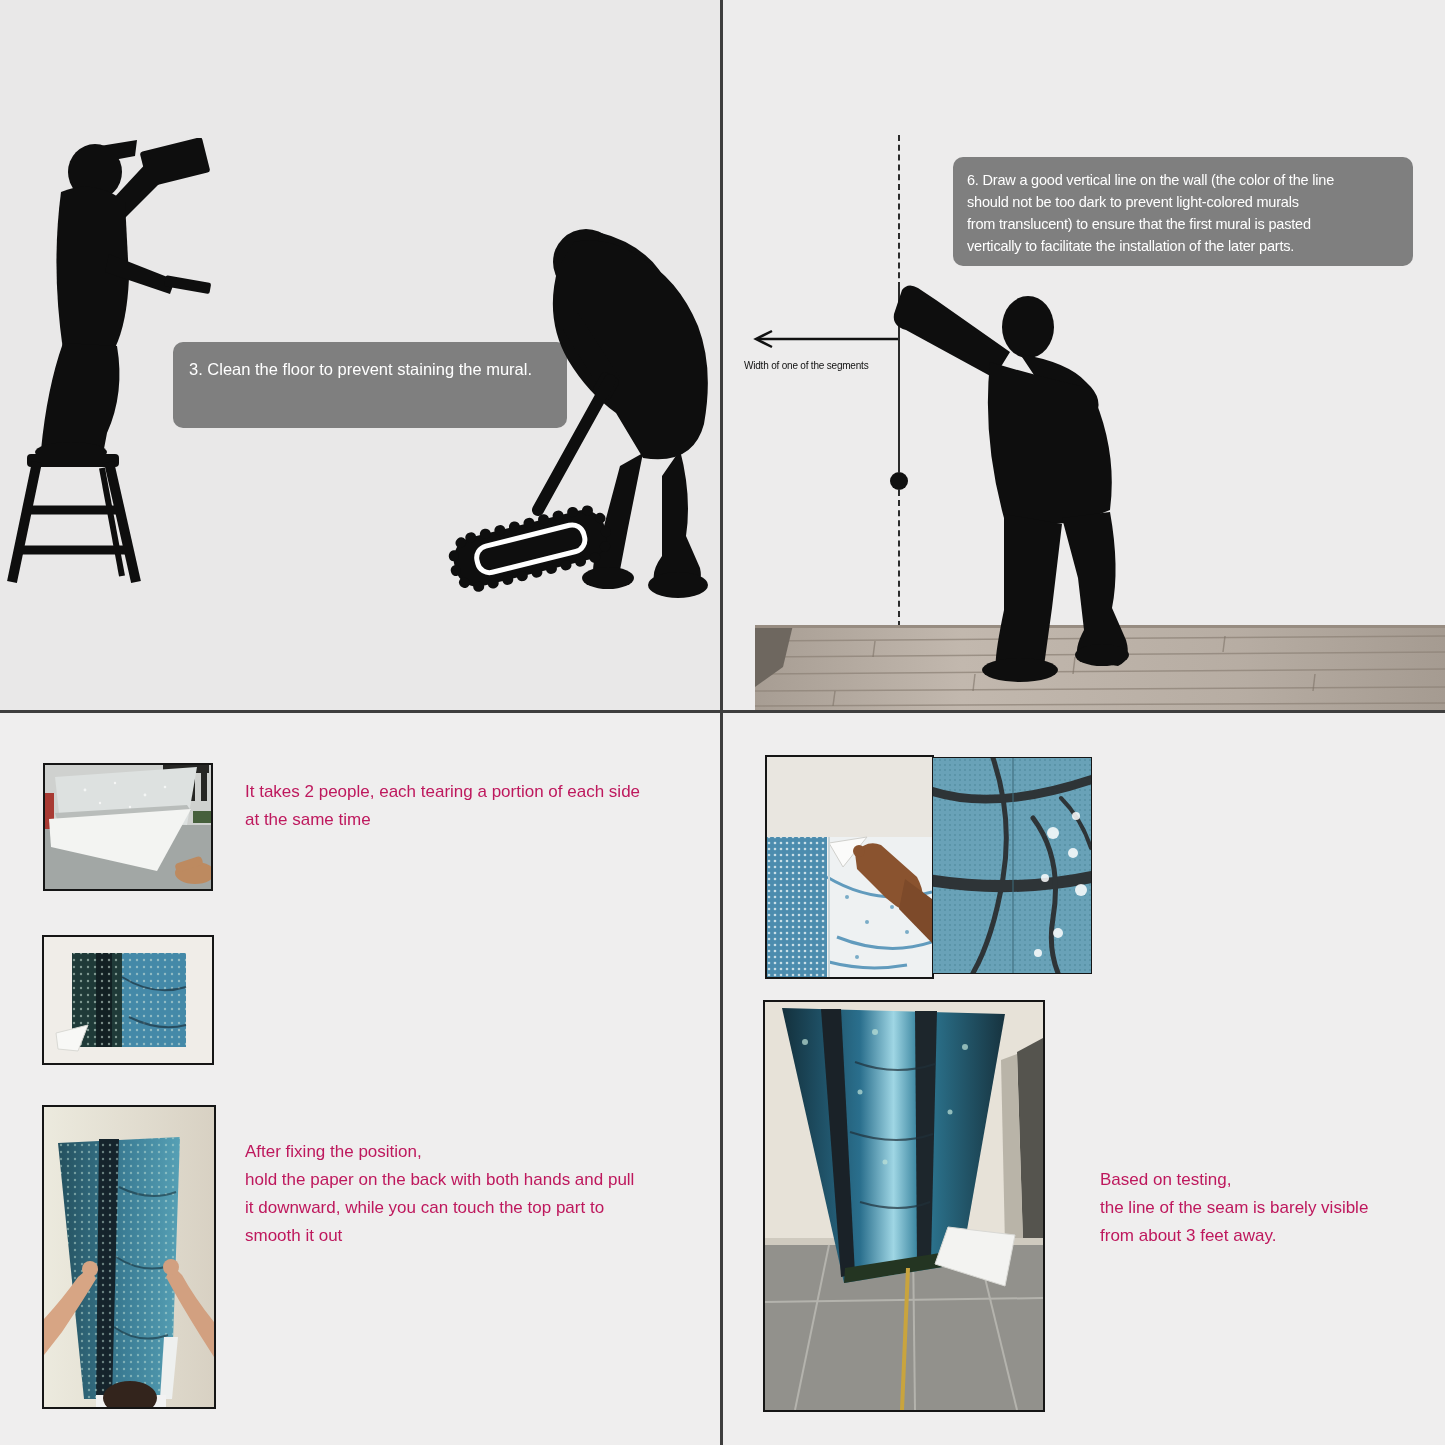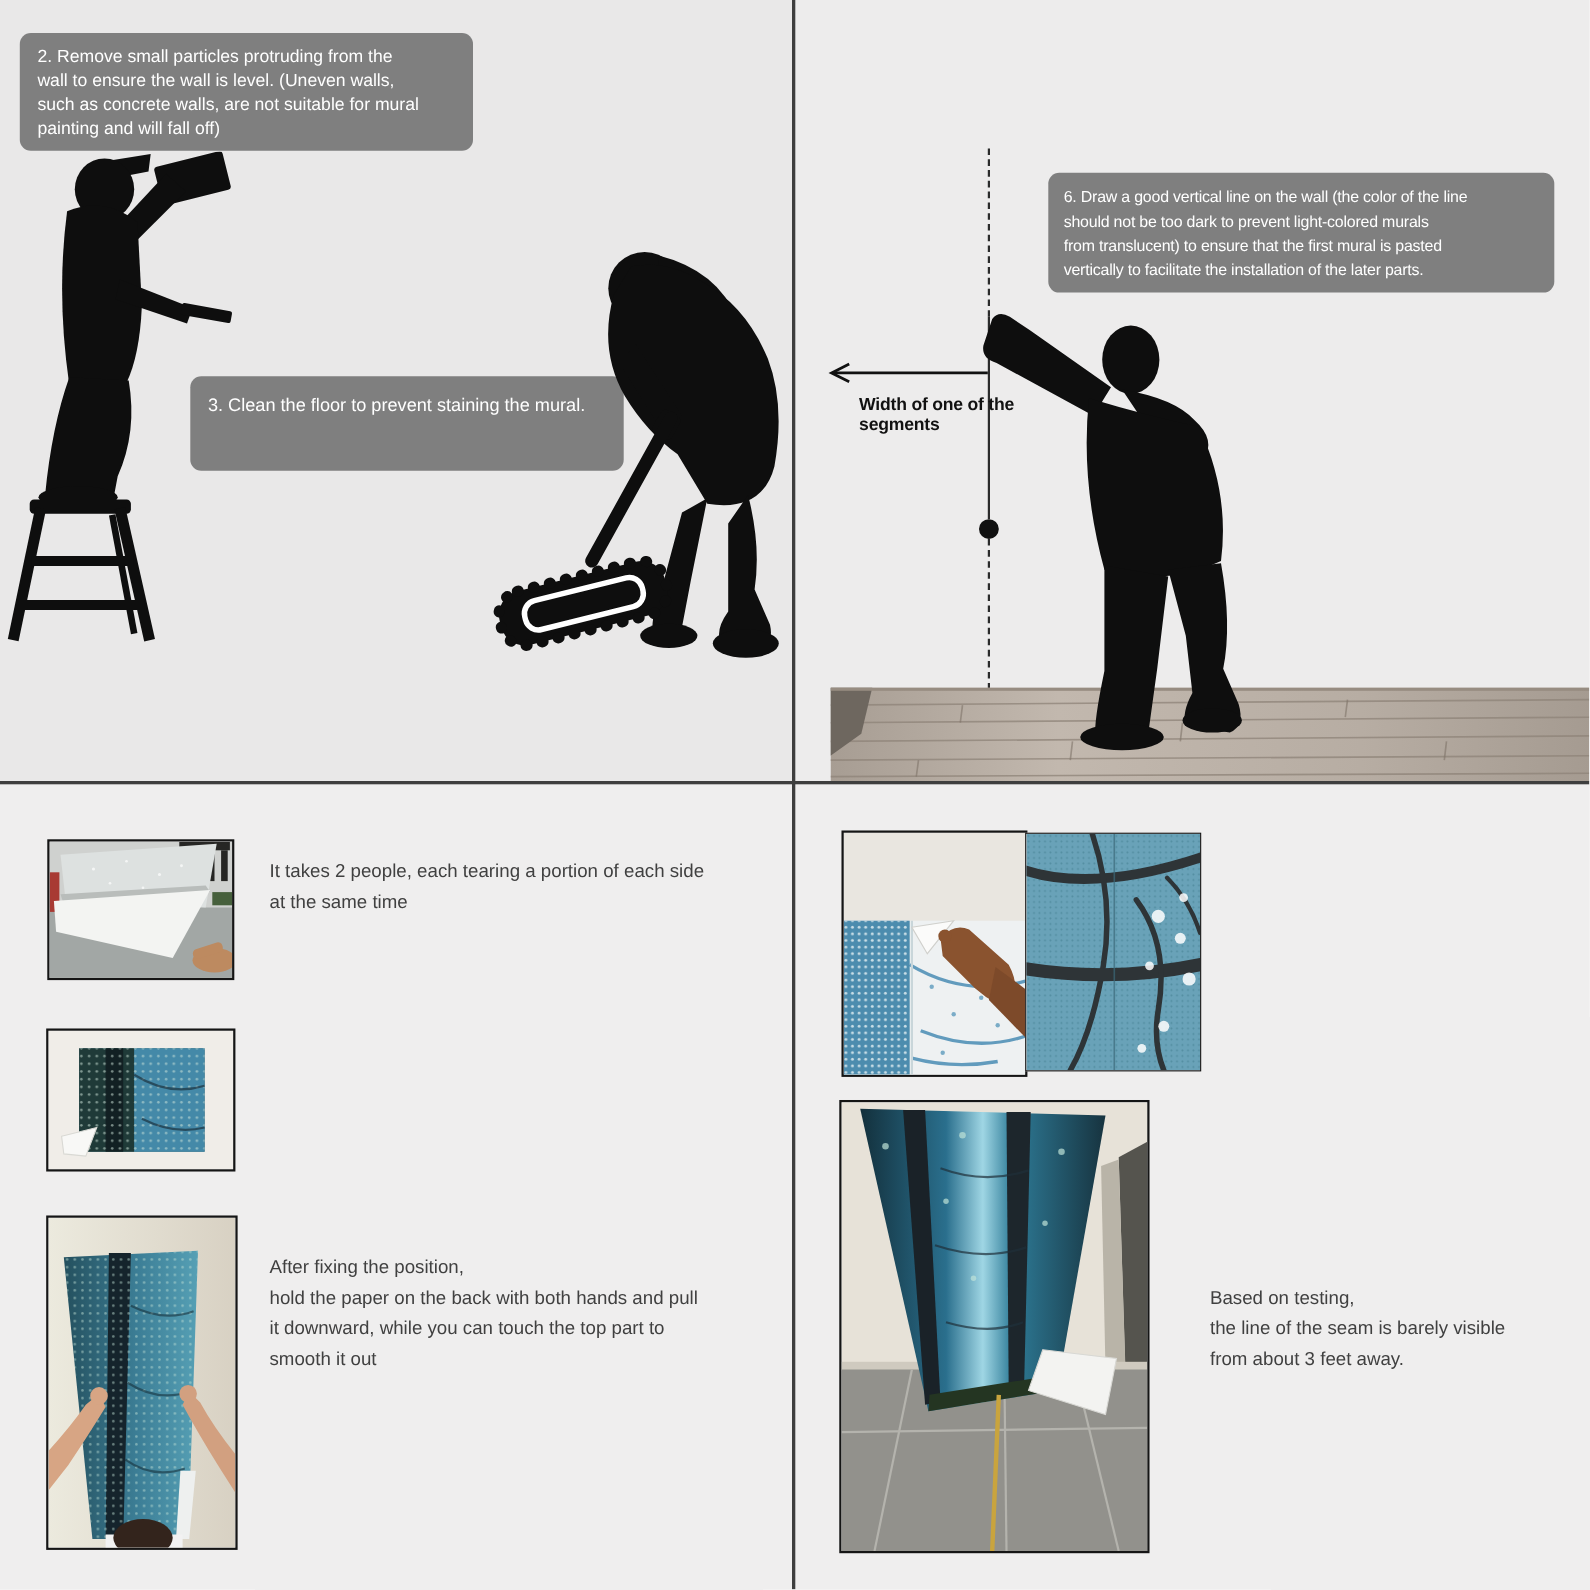--- a/index.html
+++ b/index.html
@@ -17,21 +17,21 @@
 
   .gbox{position:absolute;background:#7f7f7f;border-radius:10px;color:#ffffff;
         white-space:pre;overflow:hidden;box-sizing:border-box}
   #box-step2{left:18px;top:30px;width:412px;height:107px;padding:11px 16px;
              font-size:16px;line-height:22px}
   #box-step3{left:173px;top:342px;width:394px;height:86px;padding:16px 16px;
              font-size:16.5px;line-height:22px}
   #box-step4{left:953px;top:157px;width:460px;height:109px;padding:12px 14px;
              font-size:14.5px;line-height:22px;letter-spacing:-0.2px}
 
-  .cap{position:absolute;color:#404040;white-space:pre-line;
+  .cap{position:absolute;color:#be185d;white-space:pre-line;
        font-size:17px;line-height:28px}
   #cap-tear{left:245px;top:778px;width:440px}
   #cap-vertical{left:245px;top:956px;width:440px}
   #cap-hold{left:245px;top:1138px;width:440px}
   #cap-match{left:1137px;top:818px;width:300px}
   #cap-seam{left:1100px;top:1166px;width:330px}
 
   .photo{position:absolute;border:2px solid #151515;background:#dddddd;overflow:hidden}
   #photo-tear{left:43px;top:763px;width:166px;height:124px}
   #photo-vertical{left:42px;top:935px;width:168px;height:126px}
@@ -39,39 +39,35 @@
   #photo-seam-peel{left:765px;top:755px;width:165px;height:220px}
   #photo-seam-closeup{left:932px;top:757px;width:158px;height:215px}
   #photo-result{left:763px;top:1000px;width:278px;height:408px}
 
   #plumb-dash-top{left:898px;top:135px;height:153px;width:0;border-left:2px dashed #2b2b2b}
   #plumb-string{left:898px;top:288px;height:184px;width:0;border-left:2px solid #2b2b2b}
   #plumb-bob{left:890px;top:472px;width:18px;height:18px;border-radius:50%;background:#111}
   #plumb-dash-bottom{left:898px;top:490px;height:137px;width:0;border-left:2px dashed #2b2b2b}
 
   #width-arrow{left:750px;top:328px;width:152px;height:22px}
-  #width-label{left:781px;top:360px;width:142px;font-size:16px;font-weight:700;
+  #width-label{left:744px;top:360px;width:142px;font-size:10px;font-weight:400;
                color:#111;letter-spacing:-0.2px}
   #wood-floor{left:755px;top:625px;width:690px;height:86px}
   svg{display:block}
 </style>
 </head>
 <body>
 
 <div id="canvas">
 
   <div id="q-tl" class="quad"></div>
   <div id="q-tr" class="quad"></div>
   <div id="q-bl" class="quad"></div>
   <div id="q-br" class="quad"></div>
 
-  <div class="gbox" id="box-step2">2. Remove small particles protruding from the
-wall to ensure the wall is level. (Uneven walls,
-such as concrete walls, are not suitable for mural
-painting and will fall off)</div>
   <div class="gbox" id="box-step3">3. Clean the floor to prevent staining the mural.</div>
   <div class="gbox" id="box-step4">6. Draw a good vertical line on the wall (the color of the line
 should not be too dark to prevent light-colored murals
 from translucent) to ensure that the first mural is pasted
 vertically to facilitate the installation of the later parts.</div>
 
   <svg class="abs" style="left:5px;top:138px" width="210" height="447" viewBox="0 0 210 447">
     <g fill="#0e0e0e">
       <rect x="138" y="6" width="64" height="36" rx="3" transform="rotate(-14 170 24)"></rect>
       <path d="M92,78 L146,20 L164,36 L108,92 Z"></path>

